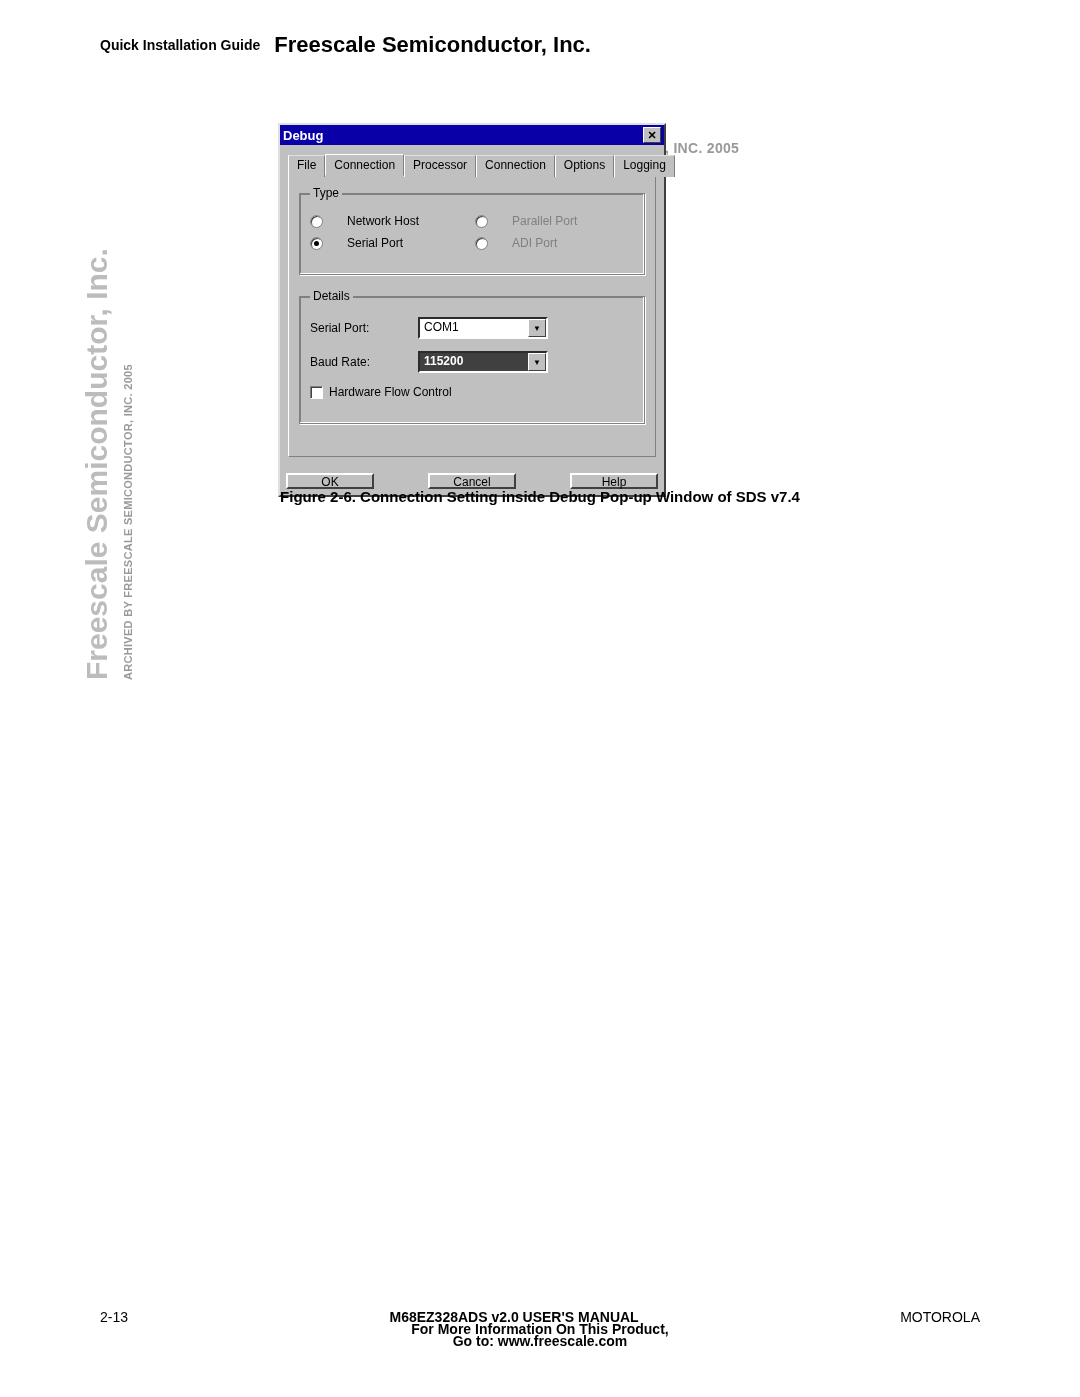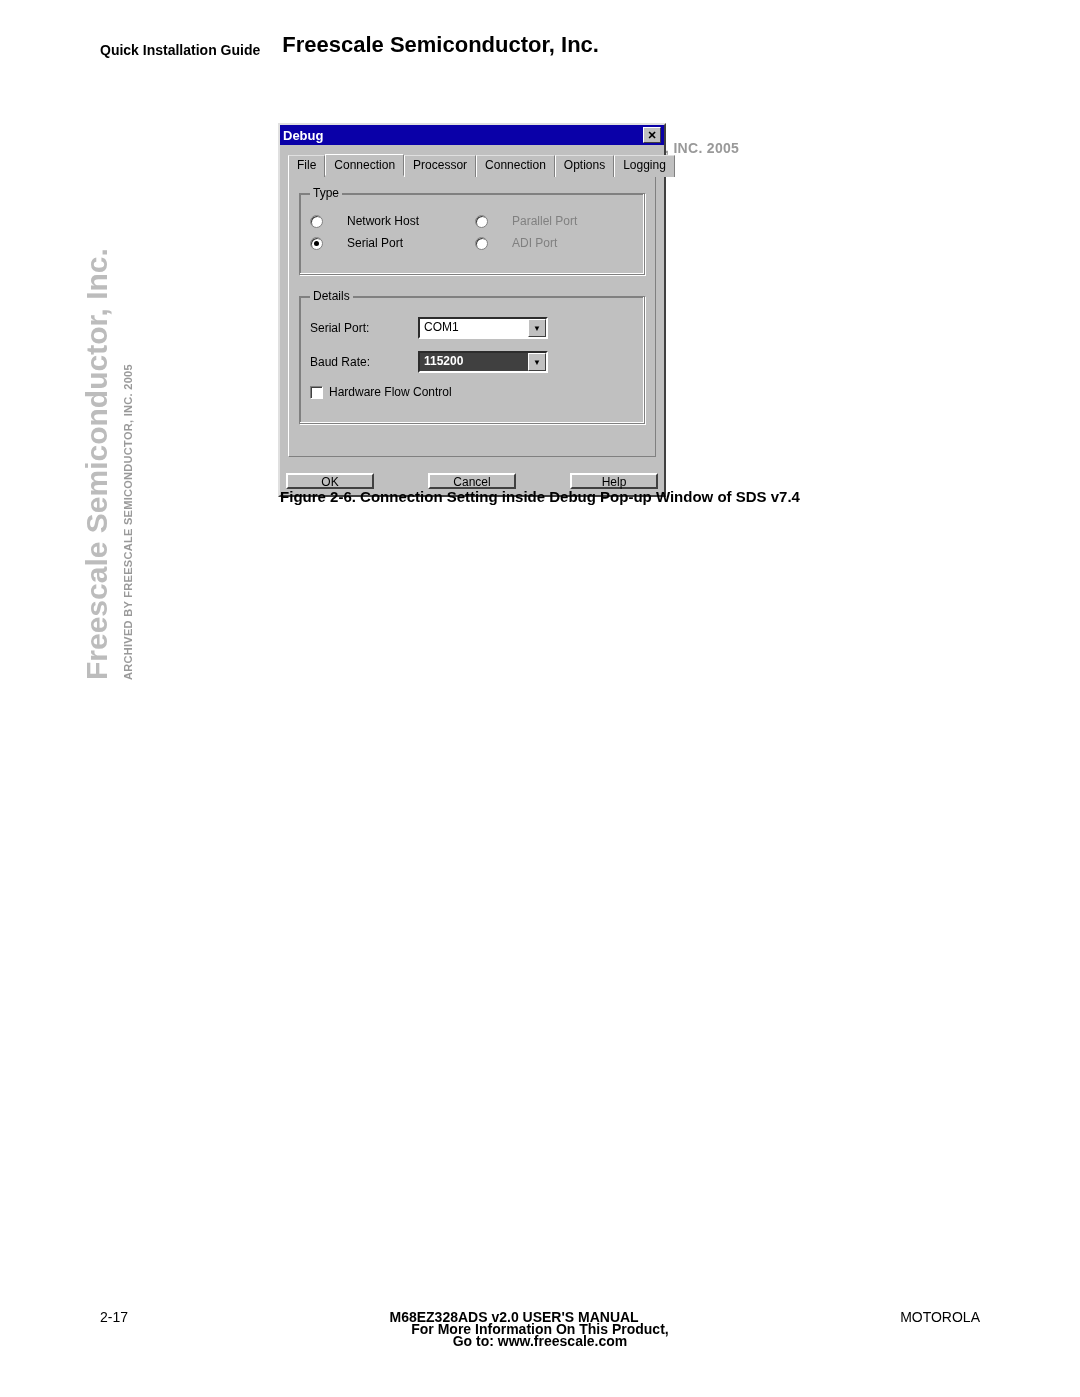--- a/index.html
+++ b/index.html
@@ -10,22 +10,22 @@
     font-family: Arial, Helvetica, sans-serif;
     position: relative;
     overflow: hidden;
   }
   .header {
     position: absolute;
     top: 32px;
     left: 100px;
     right: 100px;
     display: flex;
-    align-items: flex-end;
-    gap: 22px;
+    align-items: center;
+    gap: 14px;
   }
   .header-left {
     font-size: 14px;
     font-weight: bold;
     color: #000;
   }
   .header-main {
     font-size: 22px;
     font-weight: 900;
     color: #000;
@@ -370,19 +370,19 @@
     <button class="win-button">OK</button>
     <button class="win-button">Cancel</button>
     <button class="win-button">Help</button>
   </div>
 </div>
 
 <div class="figure-caption">Figure 2-6. Connection Setting inside Debug Pop-up Window of SDS v7.4</div>
 
 <div class="footer">
   <div class="footer-row1">
-    <span>2-17</span>
+    <span>2-13</span>
     <span class="footer-center">M68EZ328ADS v2.0 USER'S MANUAL</span>
     <span>MOTOROLA</span>
   </div>
   <div class="footer-row2">For More Information On This Product,</div>
   <div class="footer-row3">Go to: www.freescale.com</div>
 </div>
 
 </body></html>

